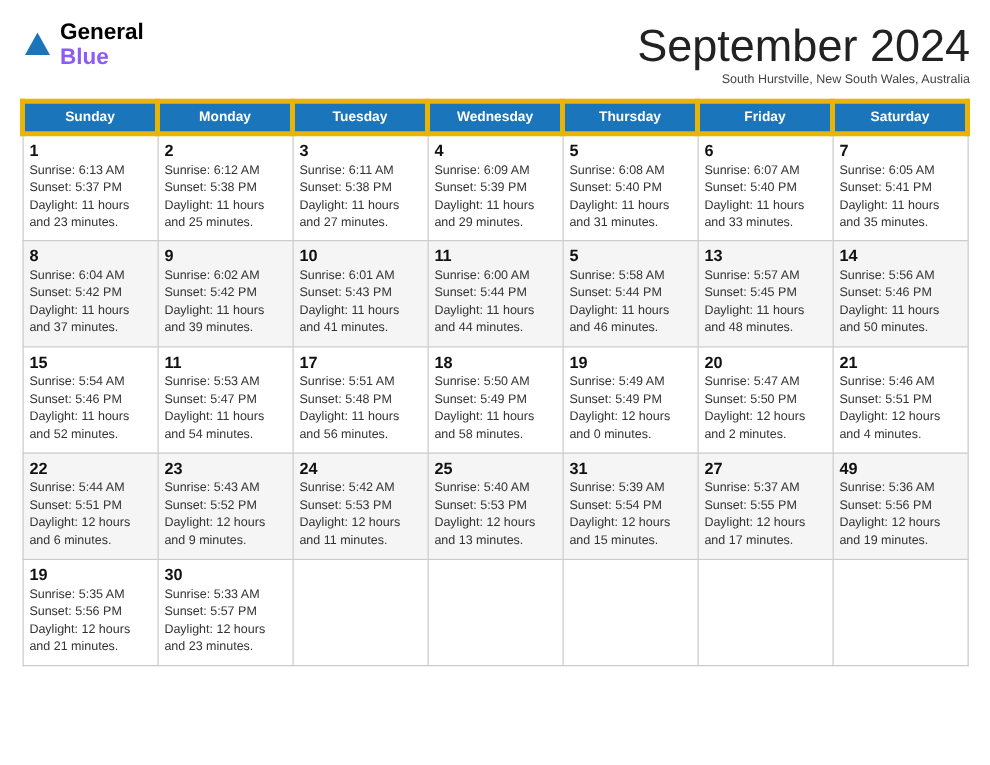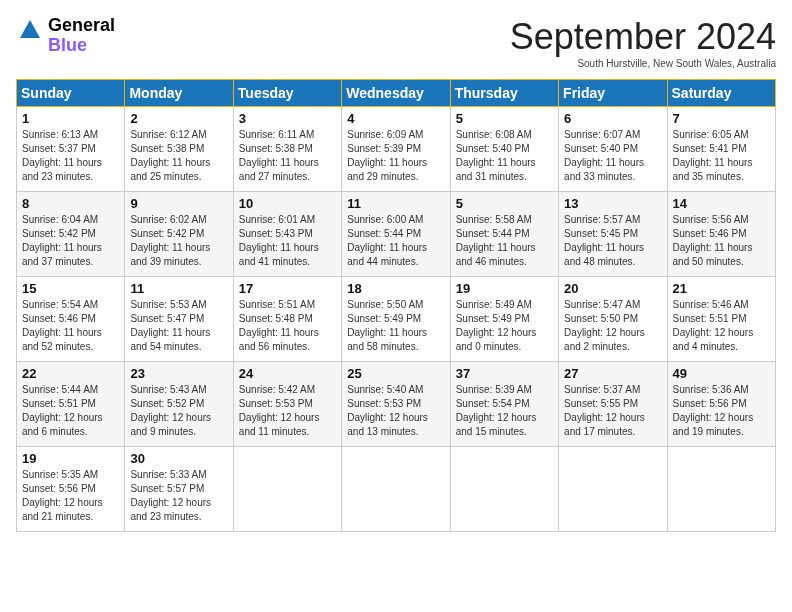--- a/index.html
+++ b/index.html
@@ -11,20 +11,21 @@
       padding: 16px;
     }
     .header {
       display: flex;
       justify-content: space-between;
       align-items: flex-start;
       margin-bottom: 10px;
     }
     .logo {
       display: flex;
+      align-items: center;
       gap: 4px;
     }
     .logo-text {
       font-size: 18px;
       font-weight: bold;
       line-height: 1.1;
     }
     .logo-text .general { display: block; }
     .logo-text .blue { display: block; color: #8b5cf6; }
     .logo-icon {
@@ -45,25 +46,25 @@
       color: #444;
     }
     .calendar {
       width: 100%;
       border-collapse: collapse;
       table-layout: fixed;
     }
     .calendar th {
       background: #1a75bb;
       color: #fff;
-      font-size: 14px;
+      font-size: 11px;
       font-weight: bold;
       padding: 5px 4px;
-      text-align: left;
-      border: 1px solid #eab308;
+      text-align: center;
+      border: 4px solid #eab308;
     }
     .calendar td {
       vertical-align: top;
       border: 1px solid #ccc;
       padding: 4px 5px;
       font-size: 10px;
       color: #333;
       height: 85px;
       background: #fff;
     }
@@ -220,21 +221,21 @@
         </td>
         <td>
           <span class="day-num">24</span>
           <div class="day-info">Sunrise: 5:42 AM<br>Sunset: 5:53 PM<br>Daylight: 12 hours and 11 minutes.</div>
         </td>
         <td>
           <span class="day-num">25</span>
           <div class="day-info">Sunrise: 5:40 AM<br>Sunset: 5:53 PM<br>Daylight: 12 hours and 13 minutes.</div>
         </td>
         <td>
-          <span class="day-num">37</span>
+          <span class="day-num">31</span>
           <div class="day-info">Sunrise: 5:39 AM<br>Sunset: 5:54 PM<br>Daylight: 12 hours and 15 minutes.</div>
         </td>
         <td>
           <span class="day-num">27</span>
           <div class="day-info">Sunrise: 5:37 AM<br>Sunset: 5:55 PM<br>Daylight: 12 hours and 17 minutes.</div>
         </td>
         <td>
           <span class="day-num">49</span>
           <div class="day-info">Sunrise: 5:36 AM<br>Sunset: 5:56 PM<br>Daylight: 12 hours and 19 minutes.</div>
         </td>

